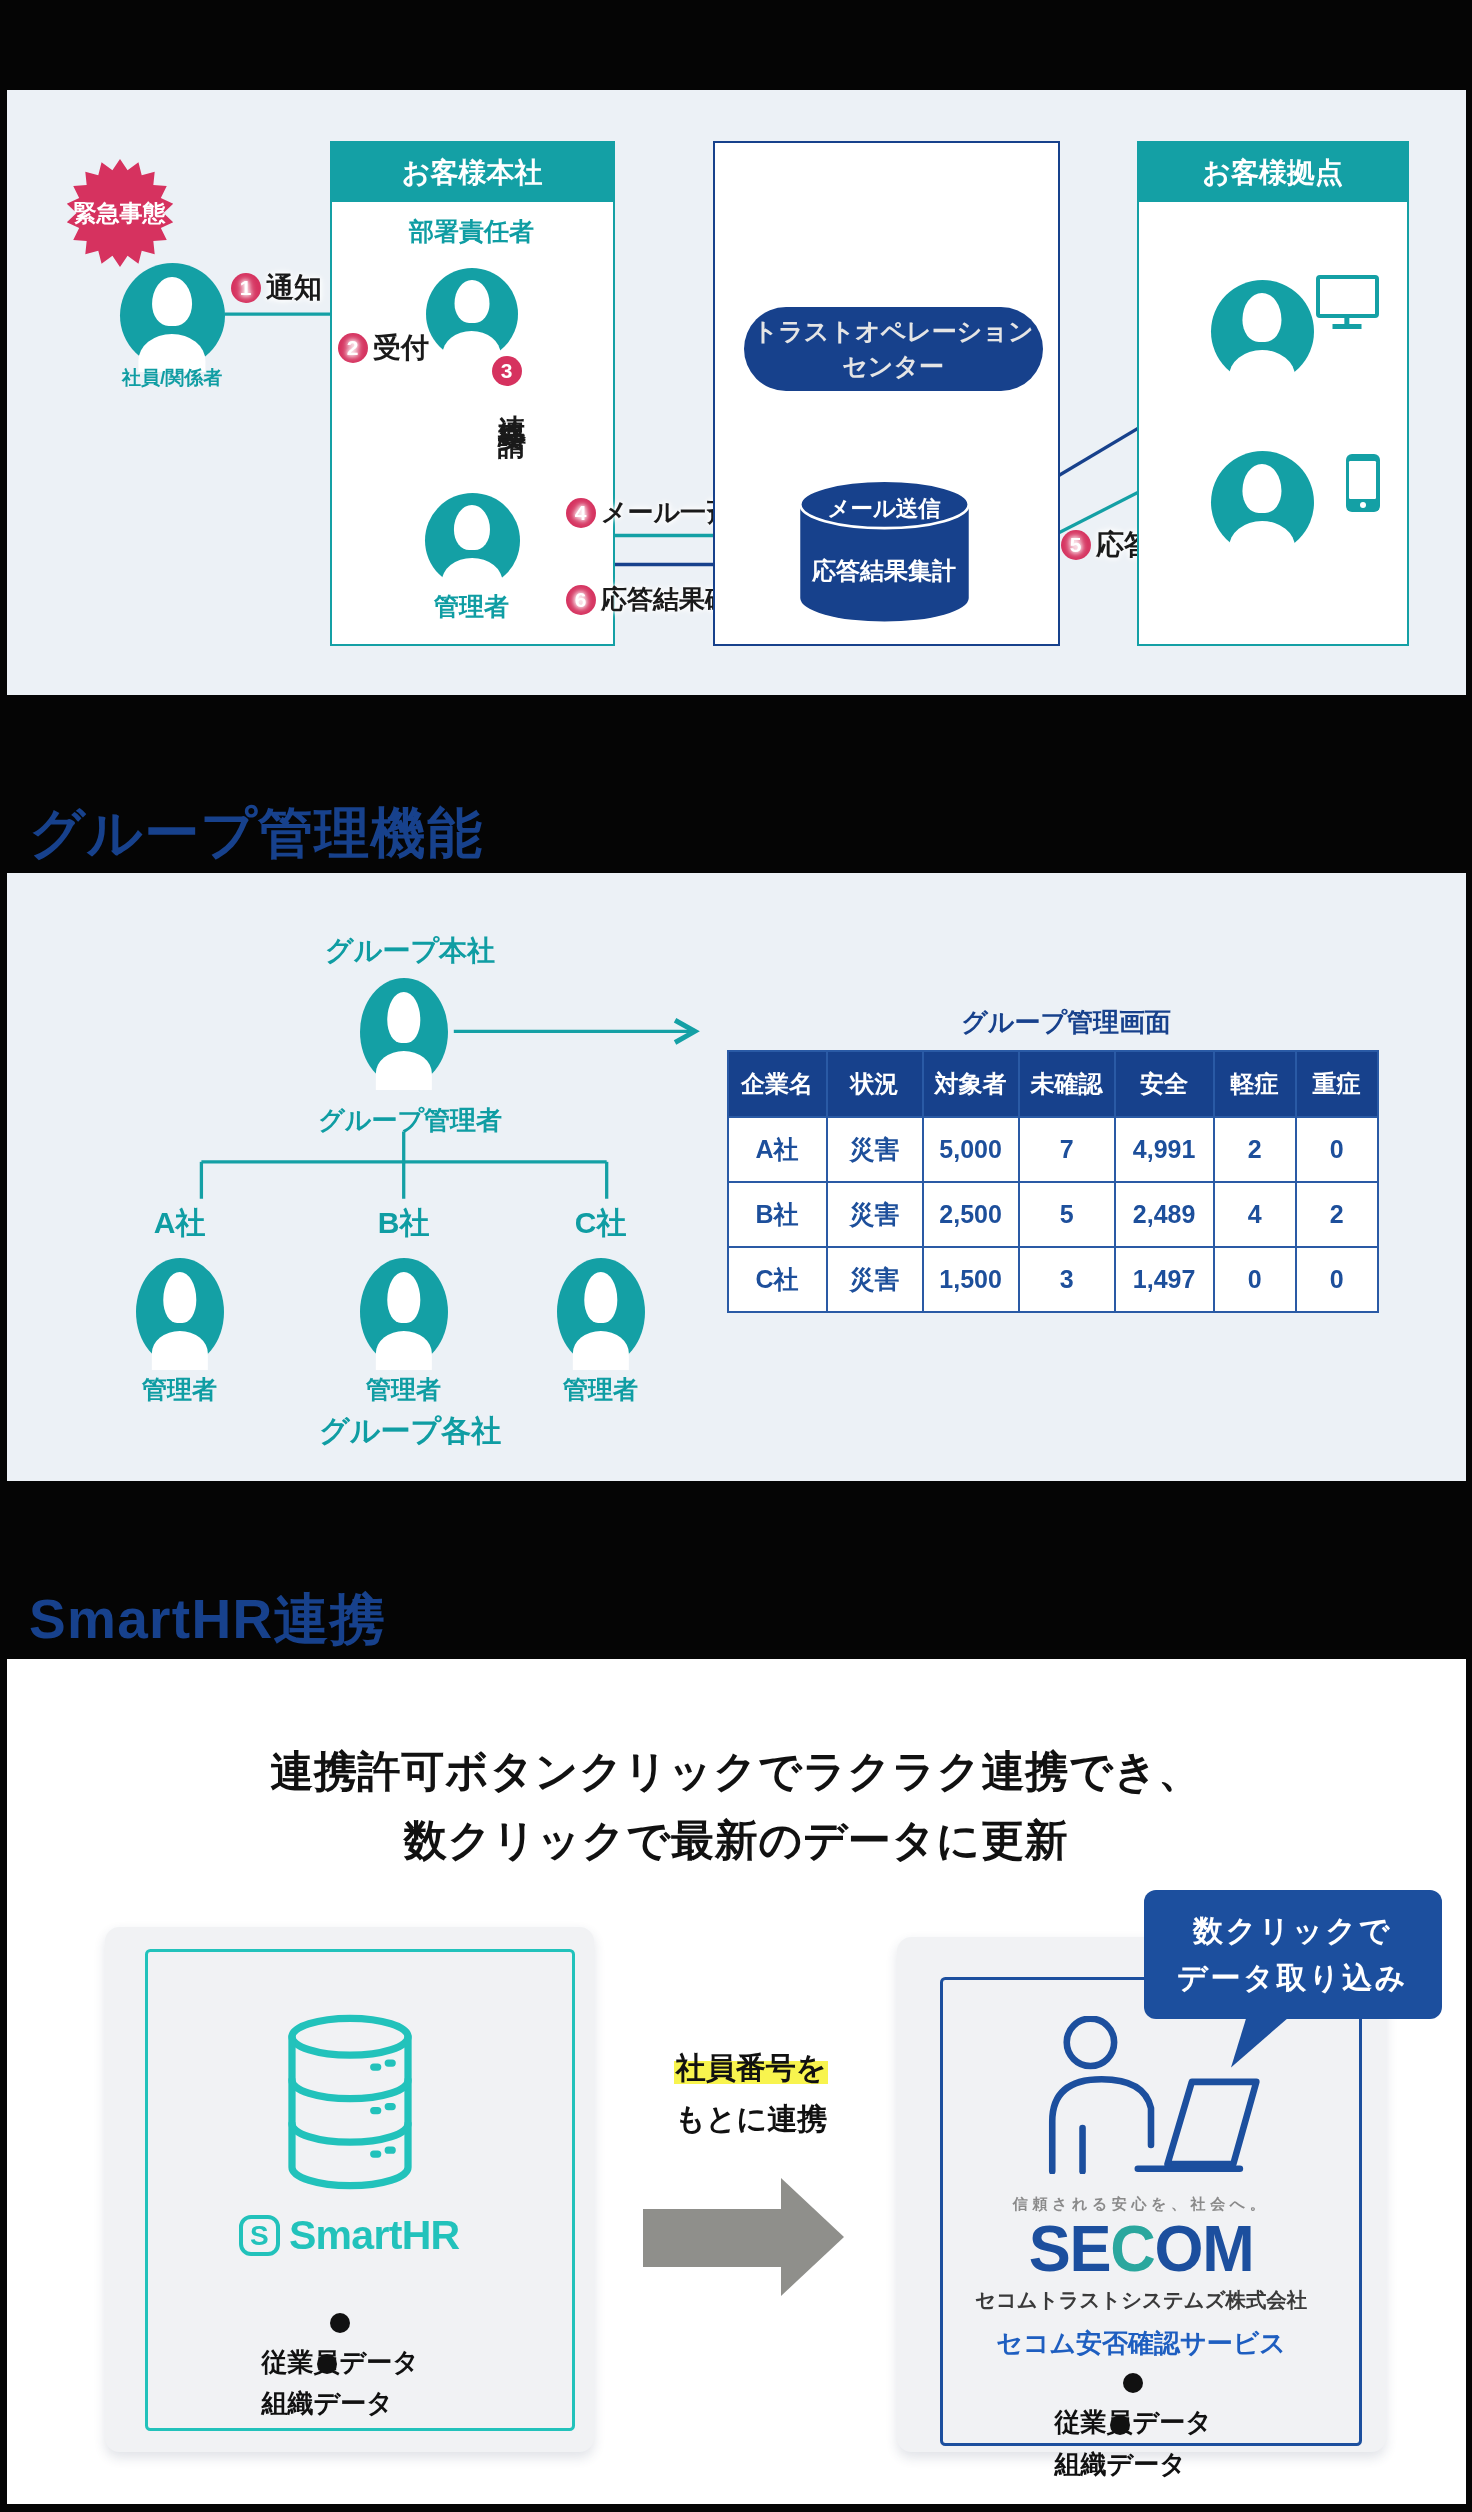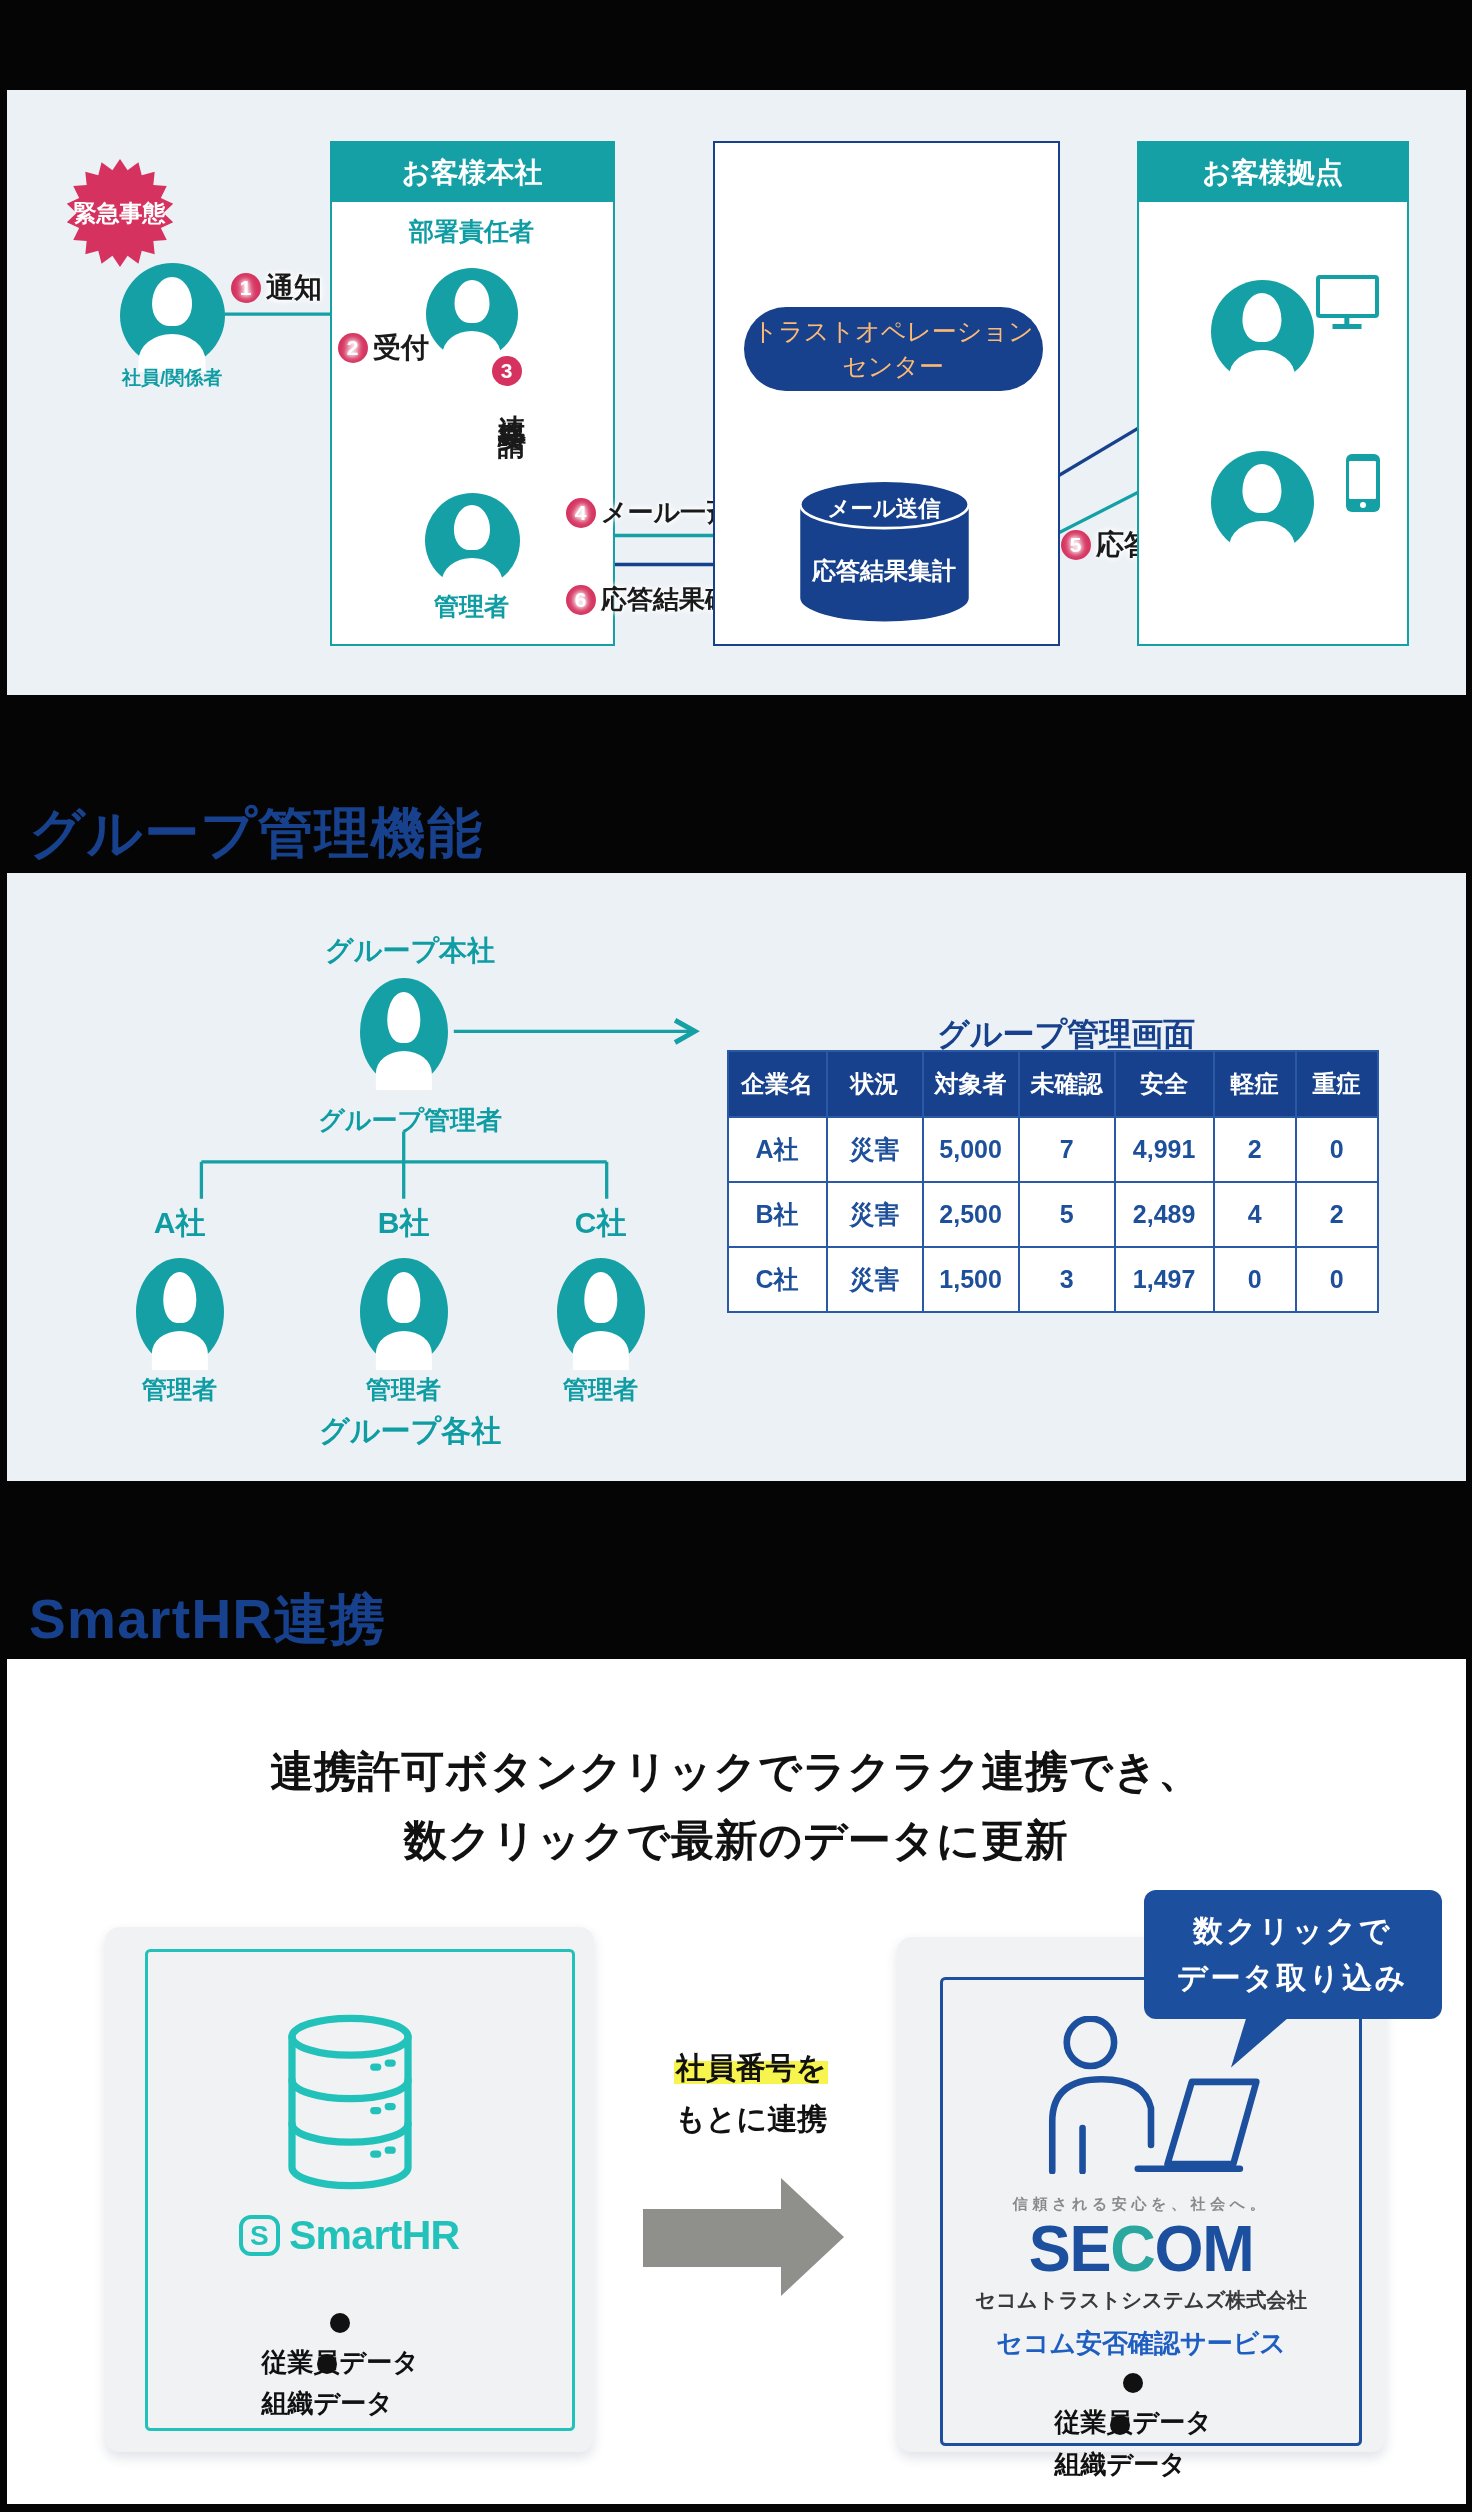--- a/index.html
+++ b/index.html
@@ -30,23 +30,23 @@
            background:#d6325f; color:#fff; font-size:21px; font-weight:bold;
            align-items:center; justify-content:center; }
   .steprow { position:absolute; display:flex; align-items:center; gap:5.3px;
              font-size:28px; font-weight:bold; color:#1a1a1a; white-space:nowrap;
              text-shadow:0 0 4px #fff,0 0 6.6px #fff,0 0 9.2px #fff; }
   .vtext { position:absolute; writing-mode:vertical-rl; text-orientation:upright;
            font-size:28px; font-weight:bold; color:#1a1a1a; letter-spacing:5.3px;
            text-shadow:0 0 4px #fff,0 0 6.6px #fff; }
   .burst-label { position:absolute; display:flex; flex-direction:row; align-items:center;
                  justify-content:center; color:#fff; font-size:23px; font-weight:bold; line-height:1.25; }
-  .pill { position:absolute; background:#17418c; border-radius:53px; color:#fdba74;
+  .pill { position:absolute; background:#17418c; border-radius:53px; color:#e5e5e5;
           display:flex; flex-direction:column; align-items:center; justify-content:center;
-          font-size:25px; font-weight:normal; line-height:1.4; }
+          font-size:25px; font-weight:bold; line-height:1.4; }
   .cyl-label { position:absolute; text-align:center; color:#fff; font-weight:bold; }
   .monitor { position:absolute; border:4px solid #14a0a5; border-radius:4px; background:#fff; }
   .monitor::before { content:""; position:absolute; left:50%; top:100%; width:5.3px; height:10px;
                      transform:translateX(-50%); background:#14a0a5; }
   .monitor::after { content:""; position:absolute; left:50%; top:100%; margin-top:10px; width:29px;
                     height:4.6px; transform:translateX(-50%); background:#14a0a5; }
   .phone { position:absolute; background:#14a0a5; border-radius:6px; }
   .phone::before { content:""; position:absolute; left:3.3px; right:3.3px; top:7.2px; bottom:13px; background:#fff; border-radius:1.3px; }
   .phone::after { content:""; position:absolute; left:50%; bottom:4px; width:6px; height:6px;
                   transform:translateX(-50%); background:#fff; border-radius:50%; }
@@ -194,21 +194,21 @@
     <div class="person person-ell" style="left:129px;top:385px"></div>
     <div class="person person-ell" style="left:353px;top:385px"></div>
     <div class="person person-ell" style="left:550px;top:385px"></div>
 
     <div class="abs tealtxt" style="left:74px;top:500px;width:198px;font-size:25px">管理者</div>
     <div class="abs tealtxt" style="left:298px;top:500px;width:198px;font-size:25px">管理者</div>
     <div class="abs tealtxt" style="left:495px;top:500px;width:198px;font-size:25px">管理者</div>
 
     <div class="abs tealtxt" style="left:265px;top:538px;width:277px;font-size:30px">グループ各社</div>
 
-    <div class="abs navytxt" style="left:855px;top:140px;width:409px;font-size:32px">グループ管理画面</div>
+    <div class="abs navytxt" style="left:855px;top:132px;width:409px;font-size:26px">グループ管理画面</div>
 
     <table class="gtable" style="left:720px;top:177px;width:652px">
       <colgroup>
         <col style="width:99px">
           <col style="width:96px">
           <col style="width:96px">
           <col style="width:96px">
         <col style="width:99px">
           <col style="width:82px">
           <col style="width:82px">

